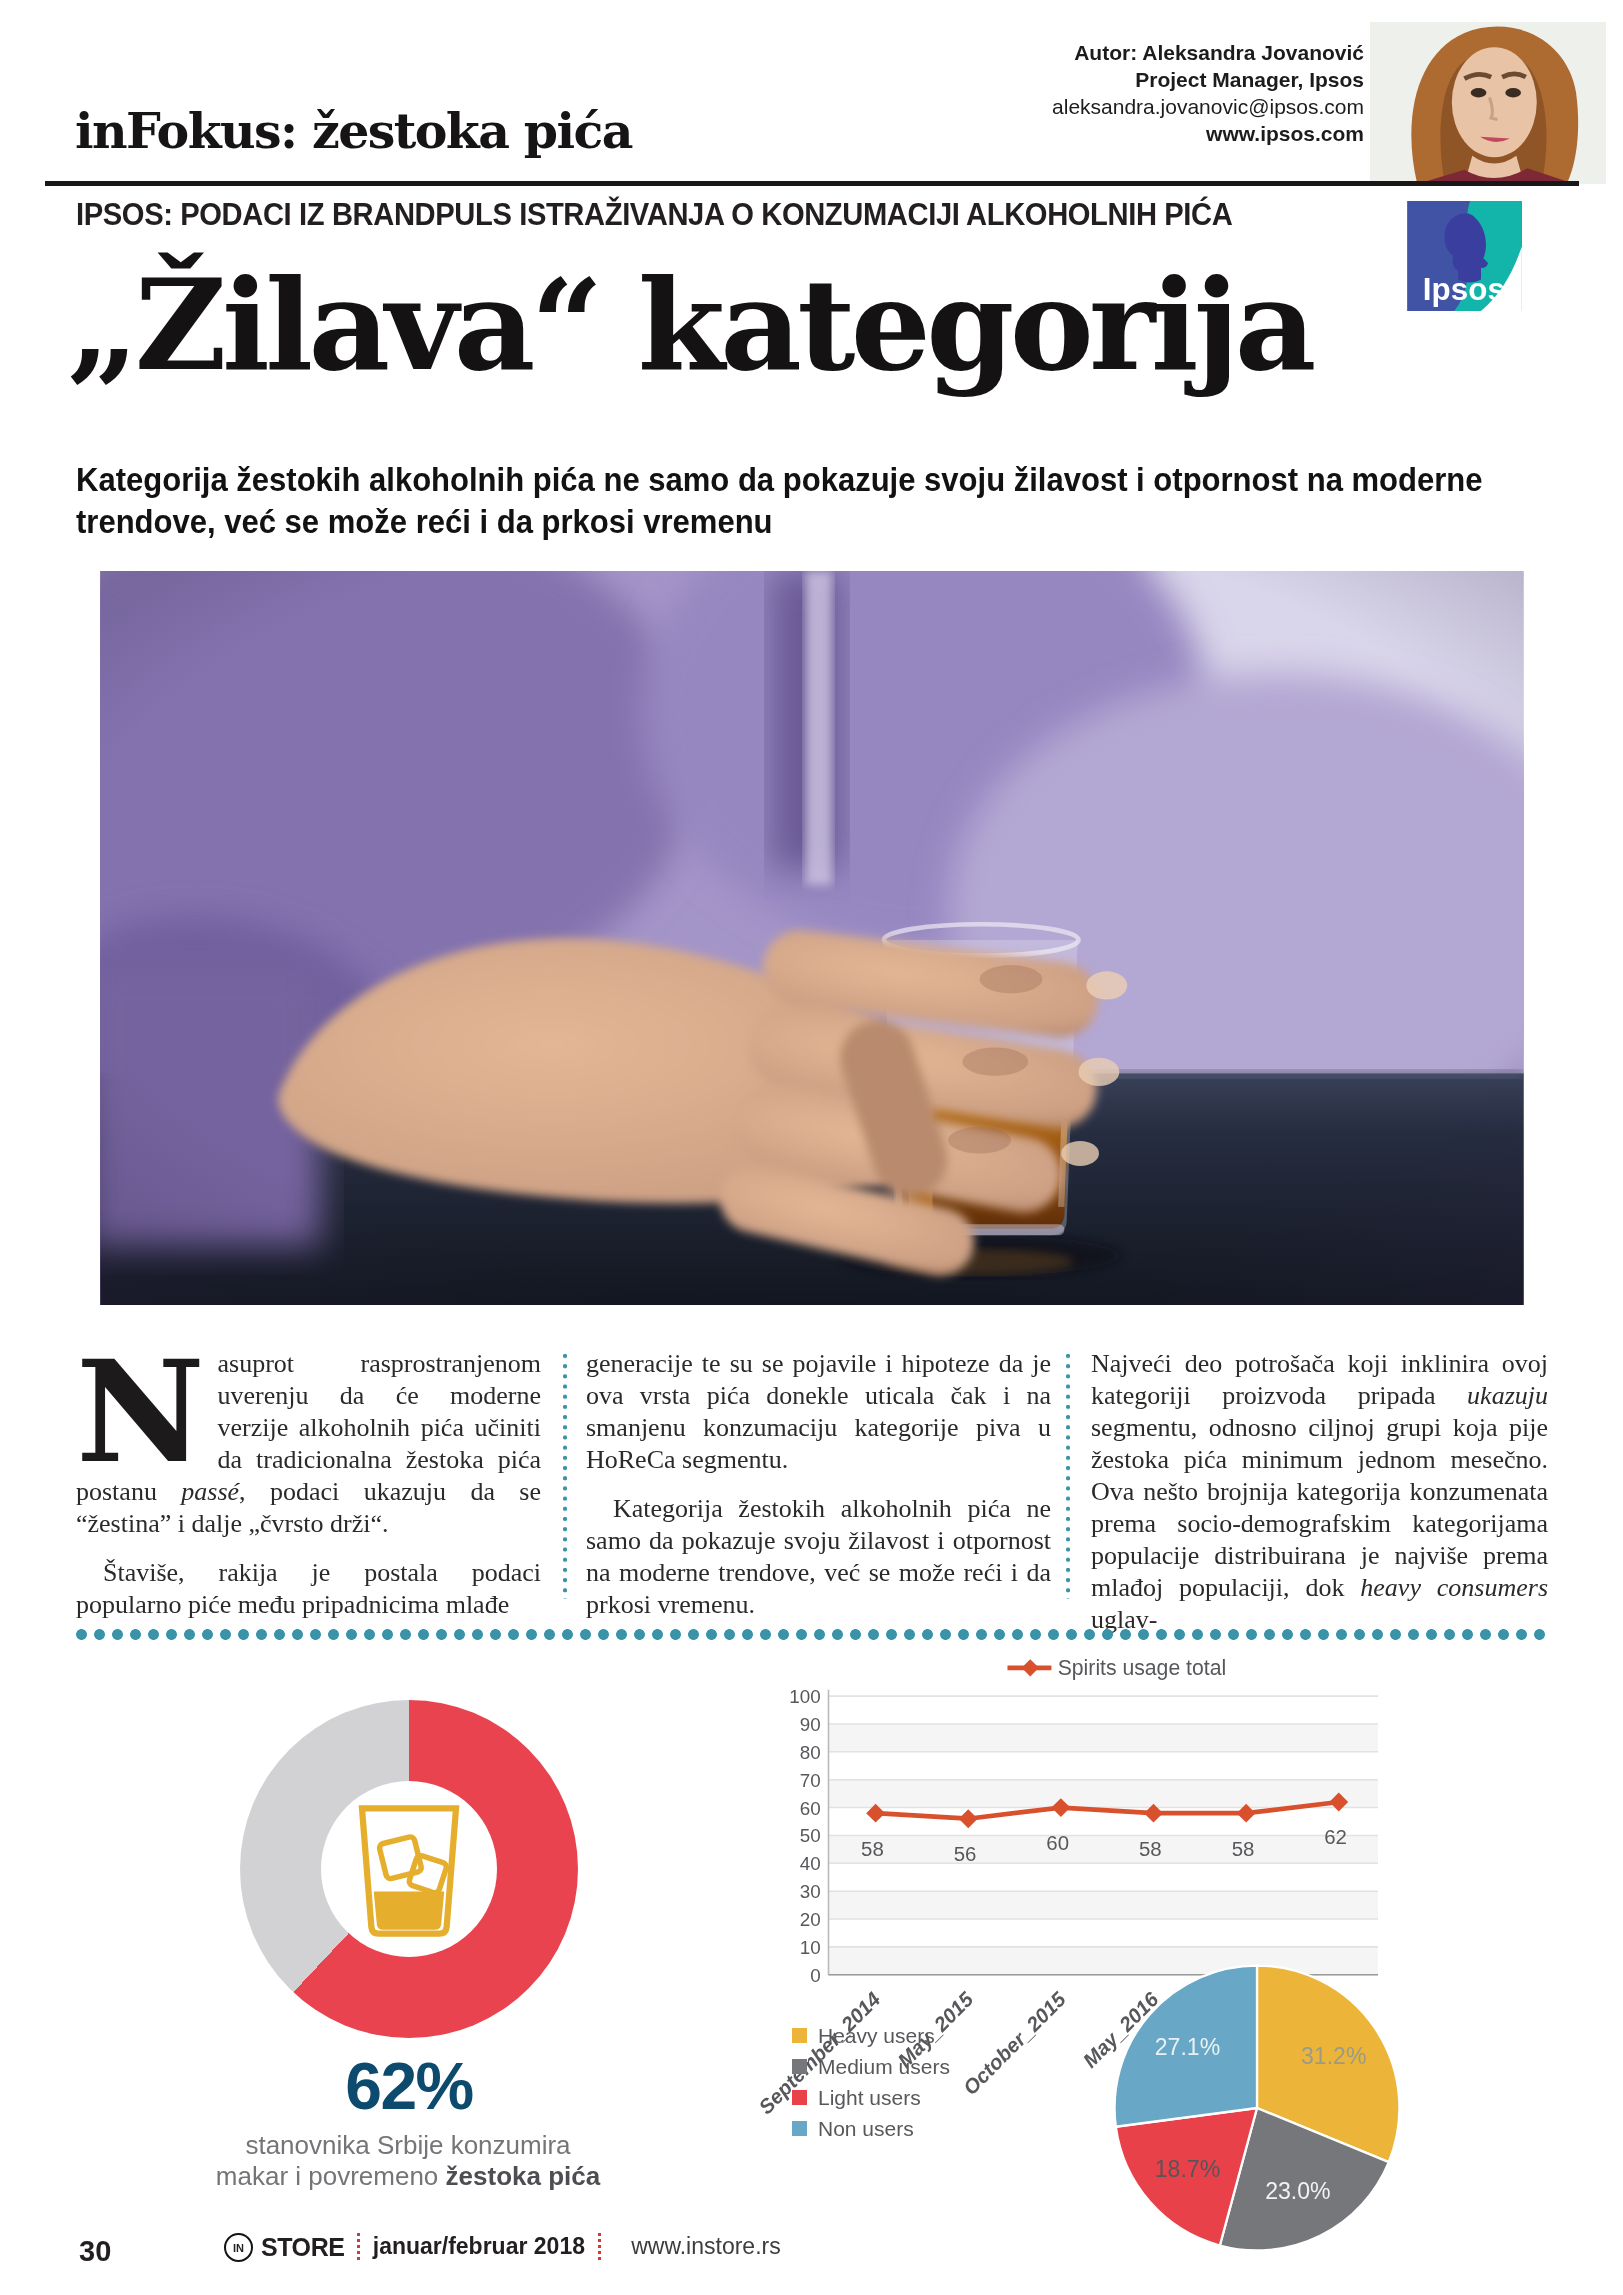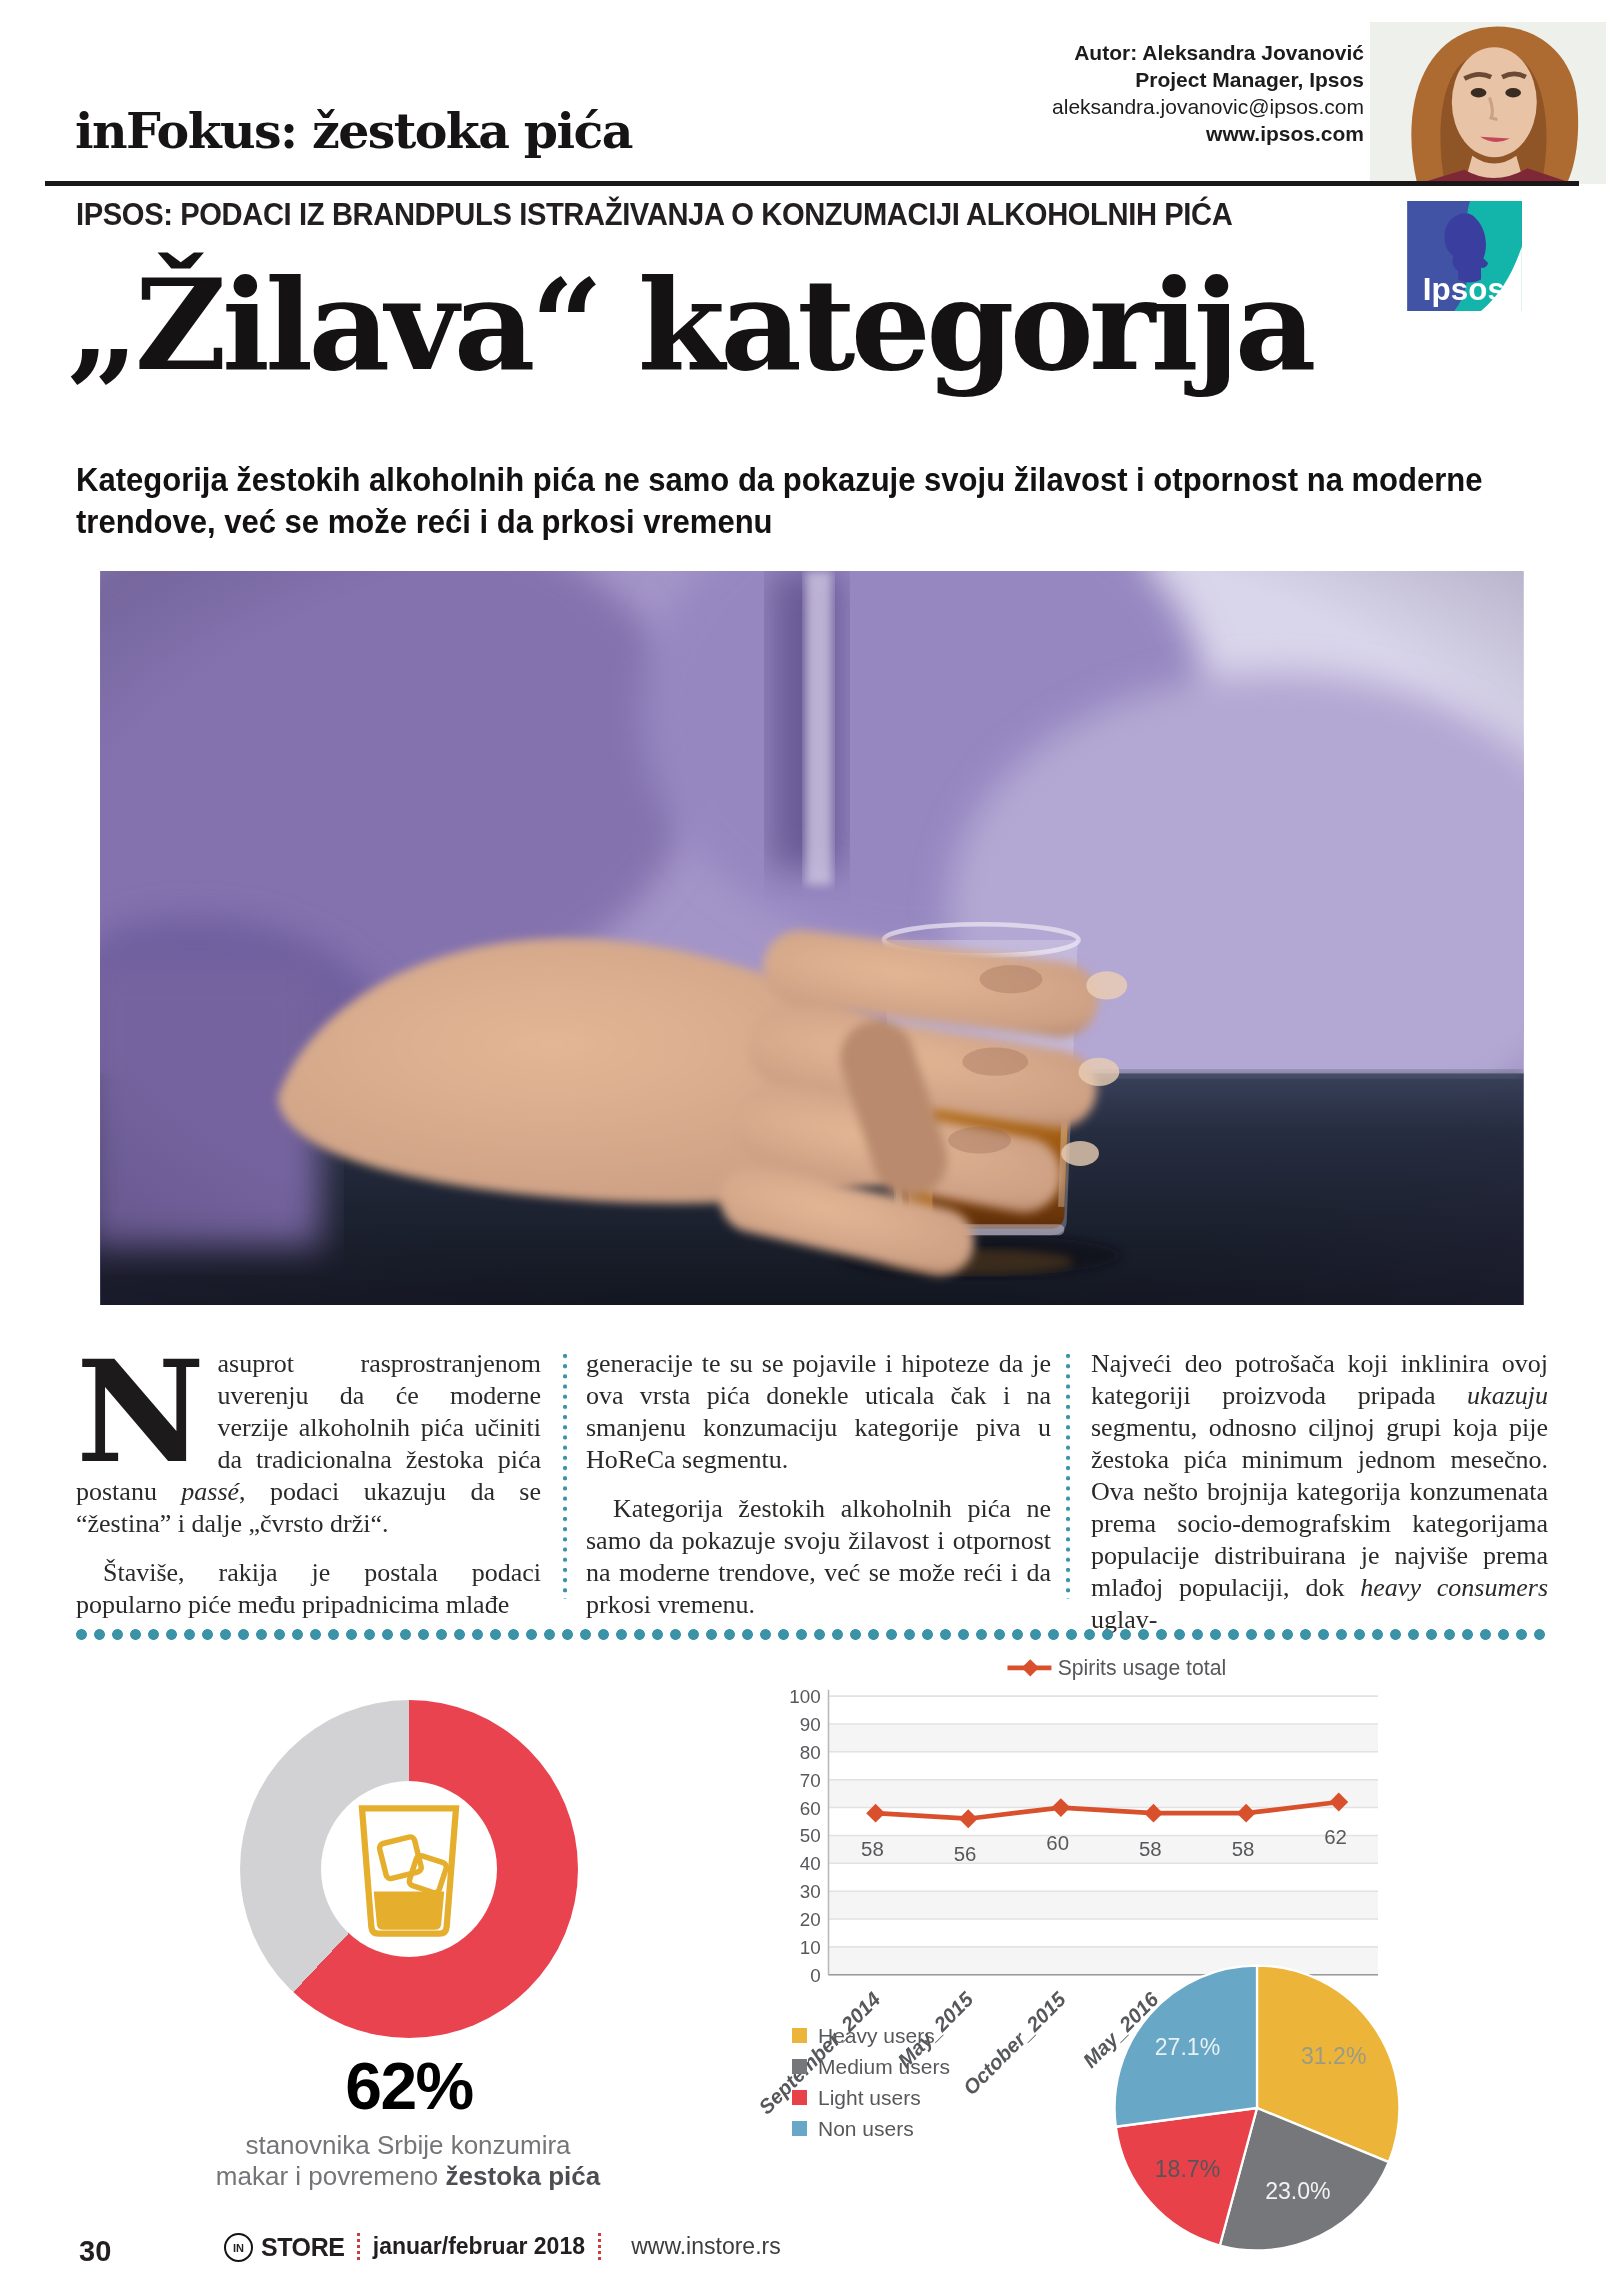--- a/index.html
+++ b/index.html
@@ -44,21 +44,21 @@
 
   .hdots{left:76px;top:1629px;width:1470px;height:11px;
          background-image:radial-gradient(circle at 5.5px 5.5px,#3b93a8 5px,rgba(0,0,0,0) 5.8px);
          background-size:18px 11px;background-repeat:repeat-x;}
 
   
   .donut{left:240px;top:1700px;width:338px;height:338px;border-radius:50%;}
   .donut-hole{position:absolute;left:81px;top:81px;width:176px;height:176px;border-radius:50%;
               background:#ffffff;display:flex;align-items:center;justify-content:center;}
   .donut-pct{left:240px;top:2048px;width:338px;text-align:center;font-weight:800;font-size:66px;
-             letter-spacing:-1.6px;color:#000000;}
+             letter-spacing:-1.6px;color:#0c4a6e;}
   .donut-caption{left:149px;top:2130px;width:518px;text-align:center;font-size:26px;line-height:31px;
                  color:#747578;}
   .donut-caption .b{font-weight:bold;color:#4d4e52;}
 
   
   .linechart{left:734px;top:1649px;width:660px;height:471px;}
 
   
   .pie-legend{left:792px;top:2020px;}
   .legend-item{display:flex;align-items:center;height:31px;}

